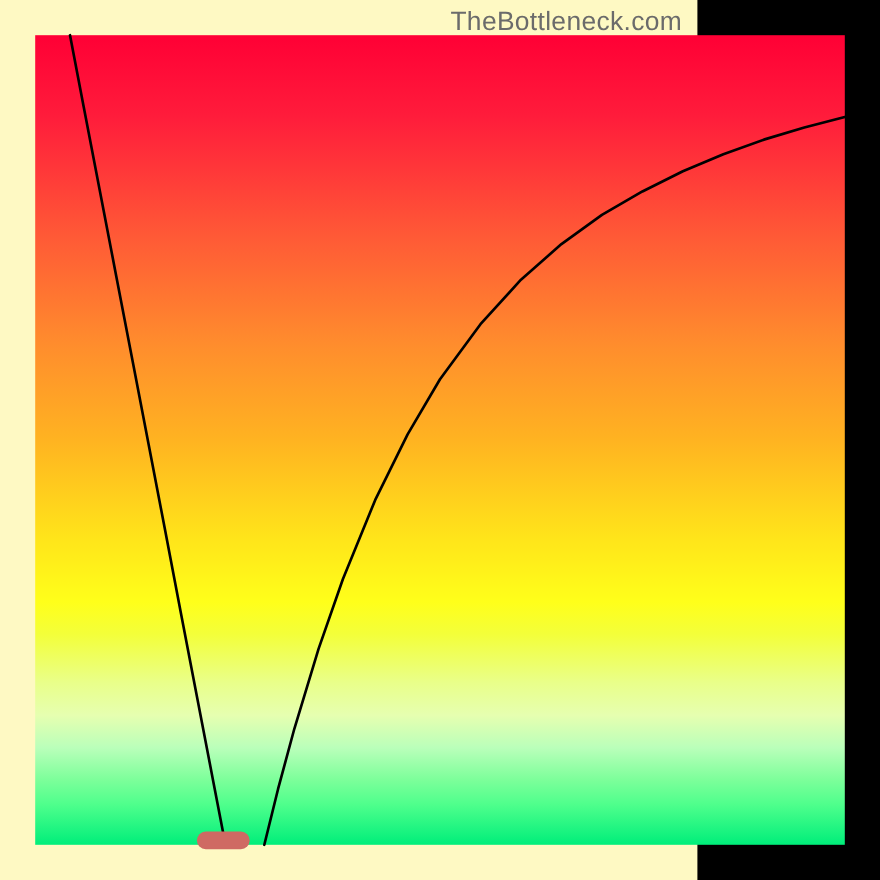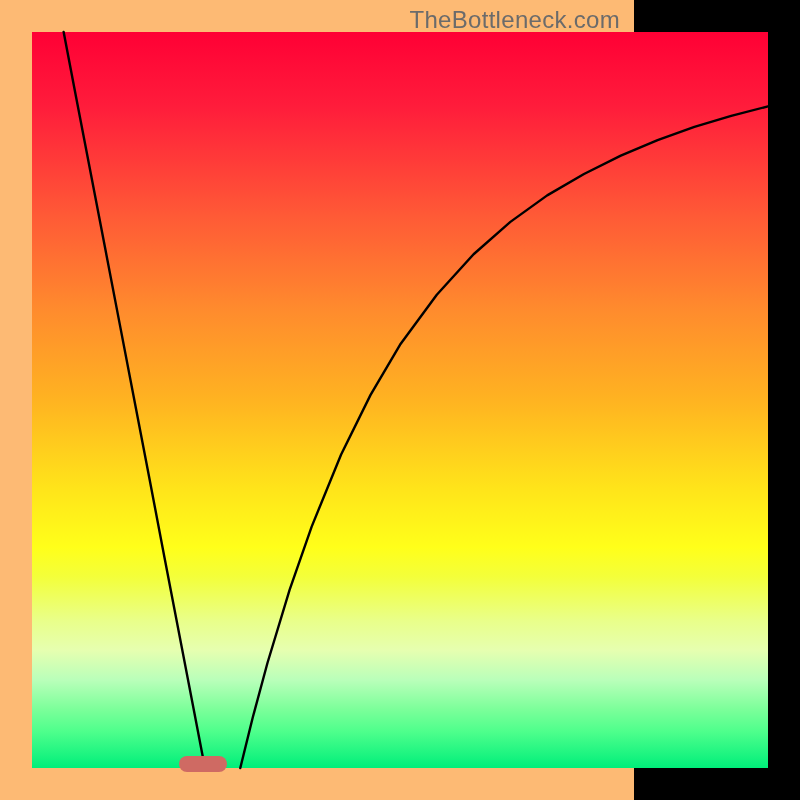--- a/index.html
+++ b/index.html
@@ -10,21 +10,21 @@
     background: #000;
     overflow: hidden;
     font-family: Arial, Helvetica, sans-serif;
   }
   .frame {
     position: absolute;
     top: 0;
     left: 0;
     width: 634px;
     height: 800px;
-    background: #fdba74;
+    background: #fef9c3;
   }
   .plot-area {
     position: absolute;
     top: 32px;
     left: 32px;
     width: 736px;
     height: 736px;
     background: linear-gradient(
       to bottom,
       #ff0035 0%,

